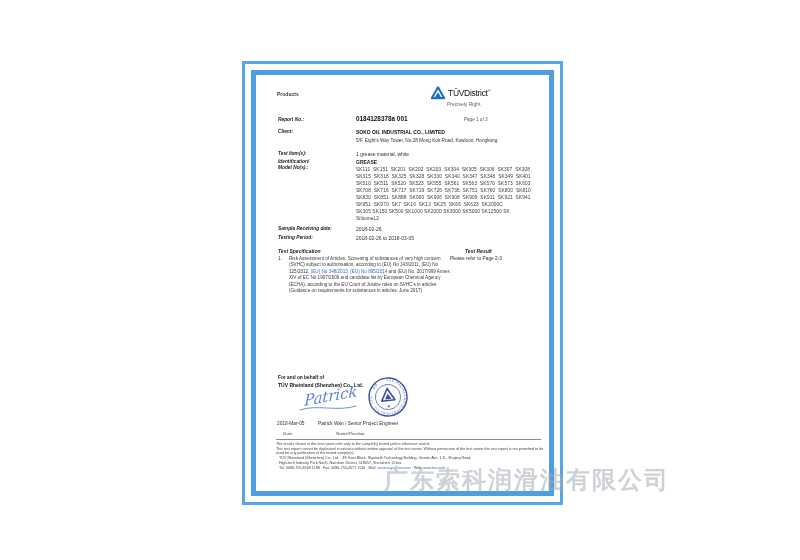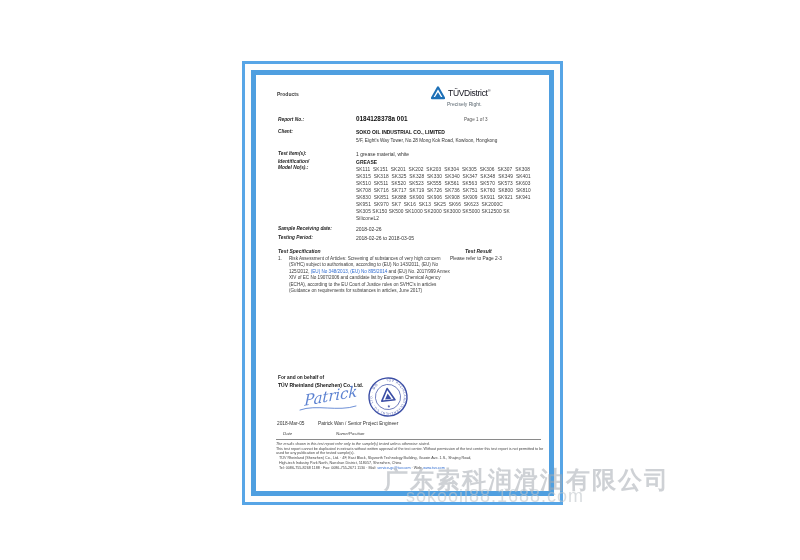--- a/index.html
+++ b/index.html
@@ -157,14 +157,13 @@
             <div>TÜV Rheinland (Shenzhen) Co., Ltd. · 4F, East Block, Skyworth Technology Building, Gaoxin Ave. 1.S., Shajing Road,</div>
             <div>High-tech Industry Park North, Nanshan District, 518057, Shenzhen, China</div>
           </div>
         <div class="contact"><span>Tel: 0086-755-8268 1188 · Fax: 0086-755-2671 1130 · Mail: </span><span style="color: rgb(46, 107, 208);">service-gc@tuv.com</span><span> · Web: </span><span style="color: rgb(46, 107, 208);">www.tuv.com</span></div>
 
       </div>
     </div>
   </div>
 
   <div class="wm-cn">广东索科润滑油有限公司</div>
-  <div class="wm-site">sokooil88.1688.com</div>
 </div>
 
 </body></html>

